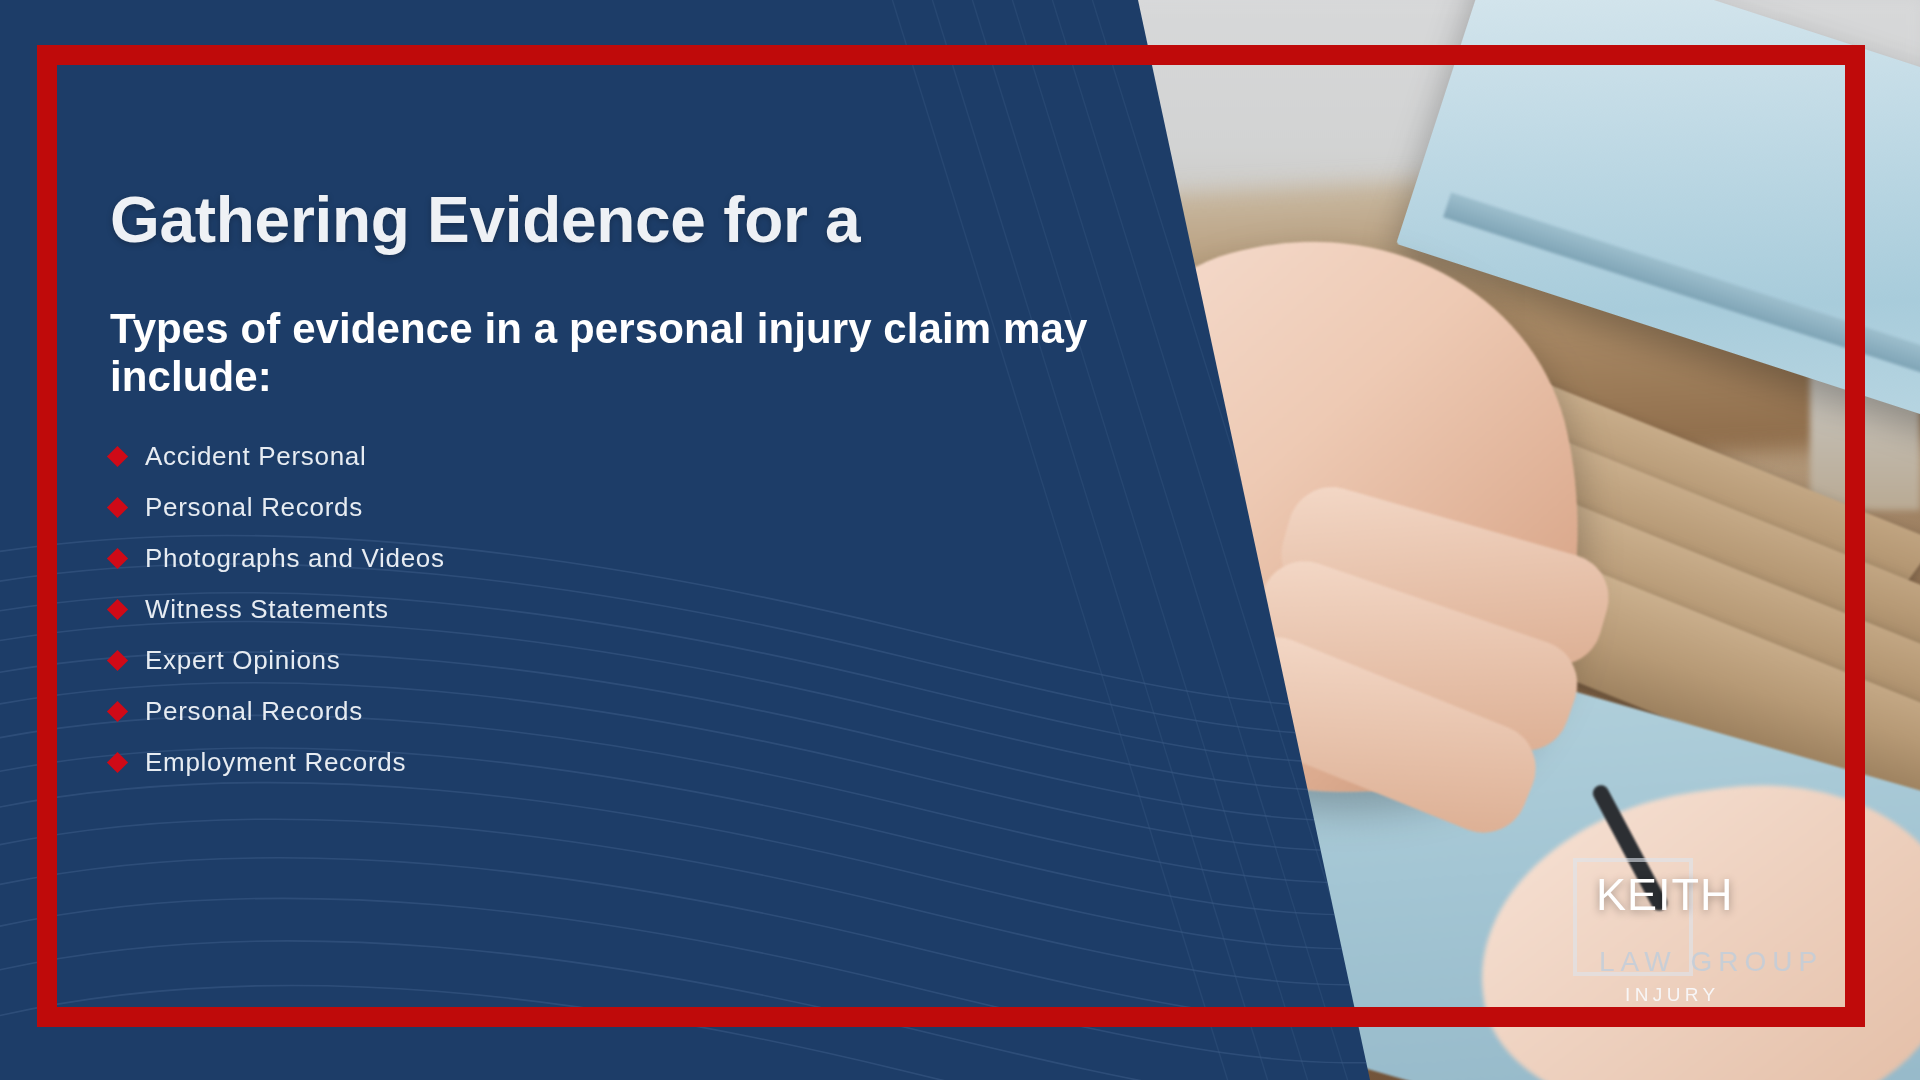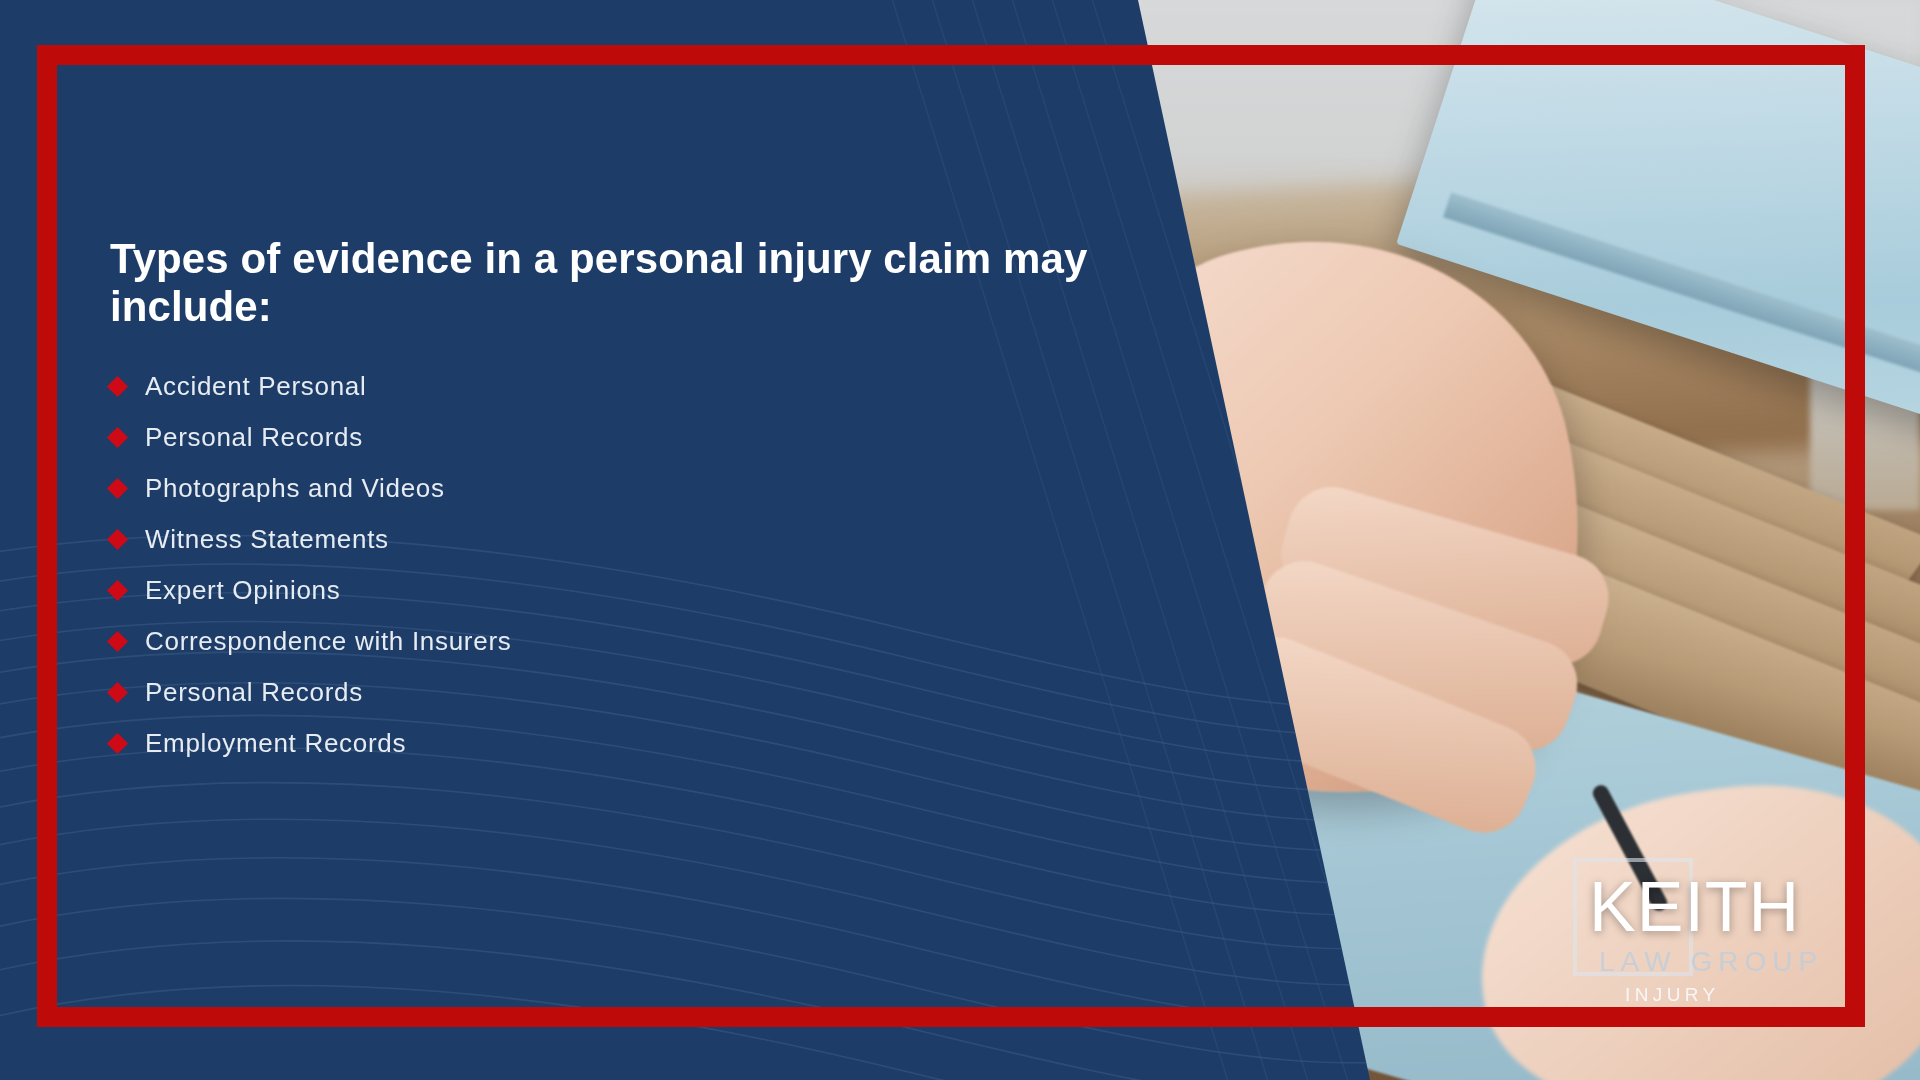--- a/index.html
+++ b/index.html
@@ -245,23 +245,23 @@
   .logo-bracket {
     position: absolute;
     left: 0; top: 0;
     width: 120px;
     height: 118px;
     border: 4px solid rgba(222,228,236,.60);
     box-sizing: border-box;
   }
   .logo-keith {
     position: absolute;
-    left: 16px;
+    left: 23px;
     top: 14px;
-    font-size: 70px;
+    font-size: 45px;
     line-height: 1;
     letter-spacing: 1px;
     color: #ffffff;
     font-weight: normal;
     text-shadow: 0 2px 8px rgba(0,0,0,.35);
   }
   .logo-sub {
     position: absolute;
     left: 26px;
     top: 88px;
@@ -336,20 +336,21 @@
           <path d="M1000 -40 L1360 1120"></path>
           <path d="M1040 -40 L1400 1120"></path>
           <path d="M1080 -40 L1440 1120"></path>
         </g>
       </svg>
     </div>
   </div>
 
   <div class="content">
     <h1 class="headline">
+      <span class="hl-line">Gathering Evidence for a</span>
     </h1>
 
     <p class="subhead">Types of evidence in a personal injury claim may include:</p>
 
     <ul class="bullets">
       <li class="bullet">
         <span class="diamond"></span>
         <span class="bullet-label">Accident Personal</span>
       </li>
       <li class="bullet">
@@ -360,24 +361,20 @@
         <span class="diamond"></span>
         <span class="bullet-label">Photographs and Videos</span>
       </li>
       <li class="bullet">
         <span class="diamond"></span>
         <span class="bullet-label">Witness Statements</span>
       </li>
       <li class="bullet">
         <span class="diamond"></span>
         <span class="bullet-label">Expert Opinions</span>
-      </li>
-      <li class="bullet">
-        <span class="diamond"></span>
-        <span class="bullet-label">Correspondence with Insurers</span>
       </li>
       <li class="bullet">
         <span class="diamond"></span>
         <span class="bullet-label">Personal Records</span>
       </li>
       <li class="bullet">
         <span class="diamond"></span>
         <span class="bullet-label">Employment Records</span>
       </li>
     </ul>

